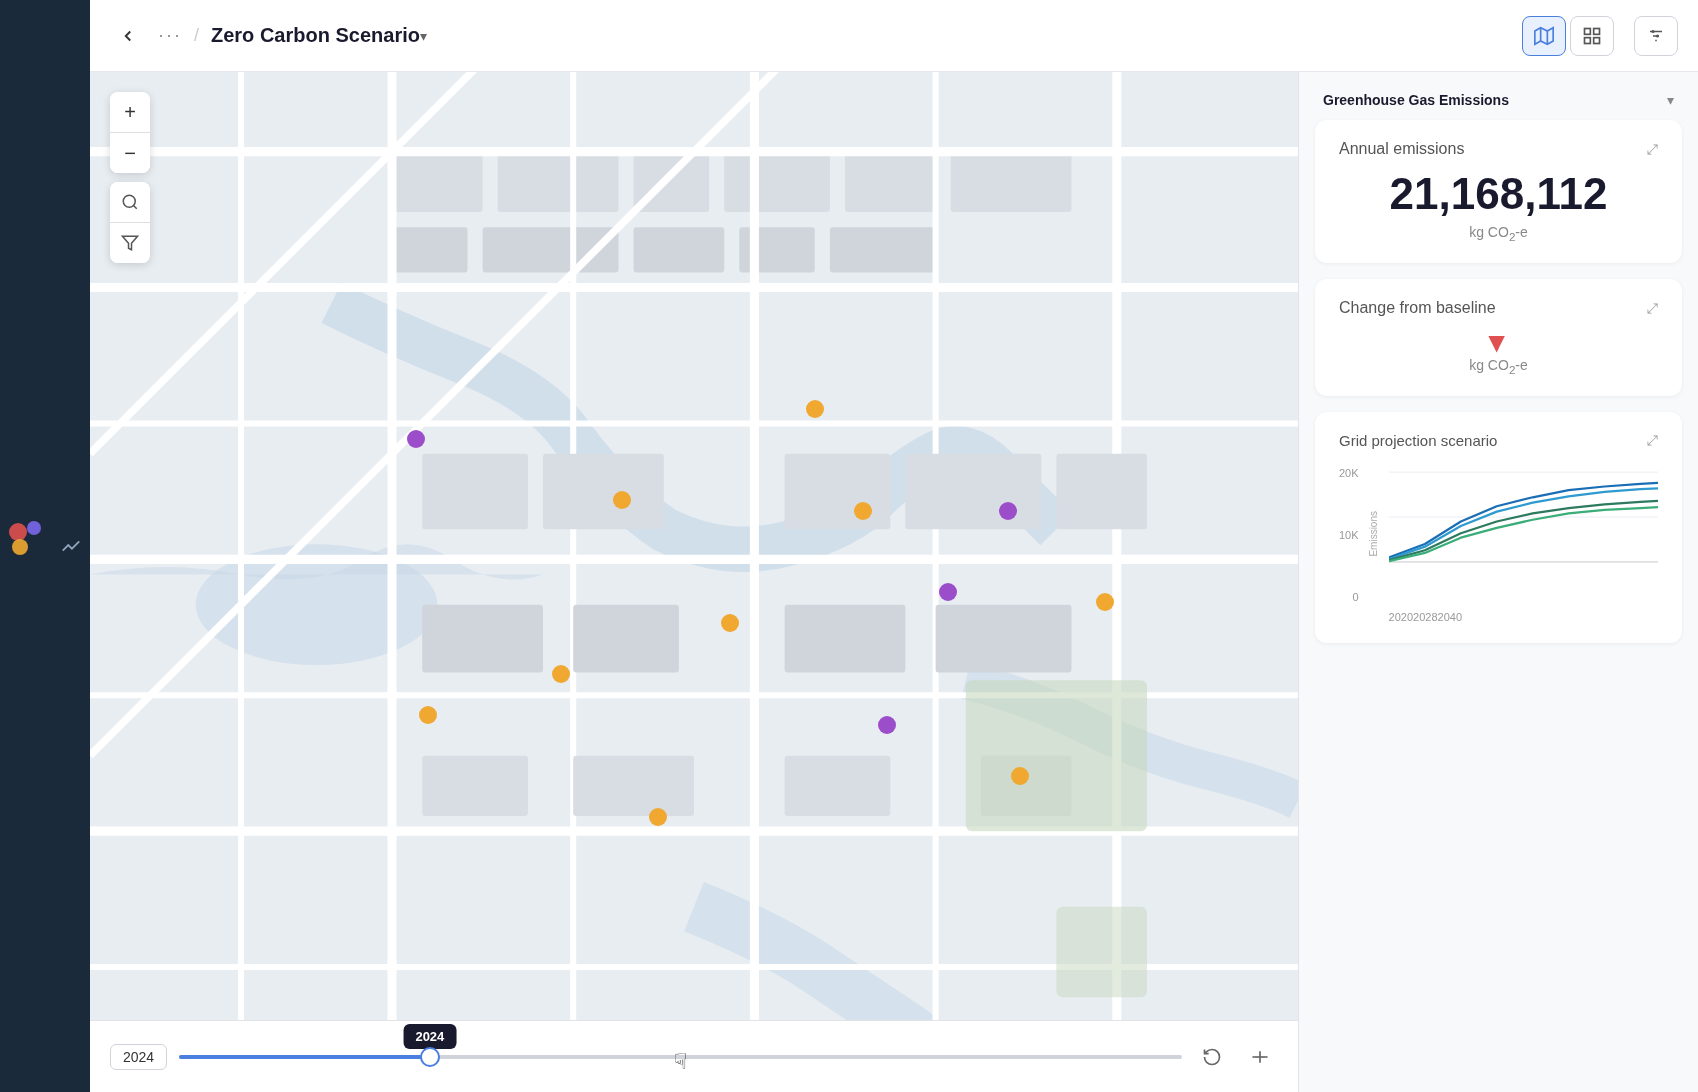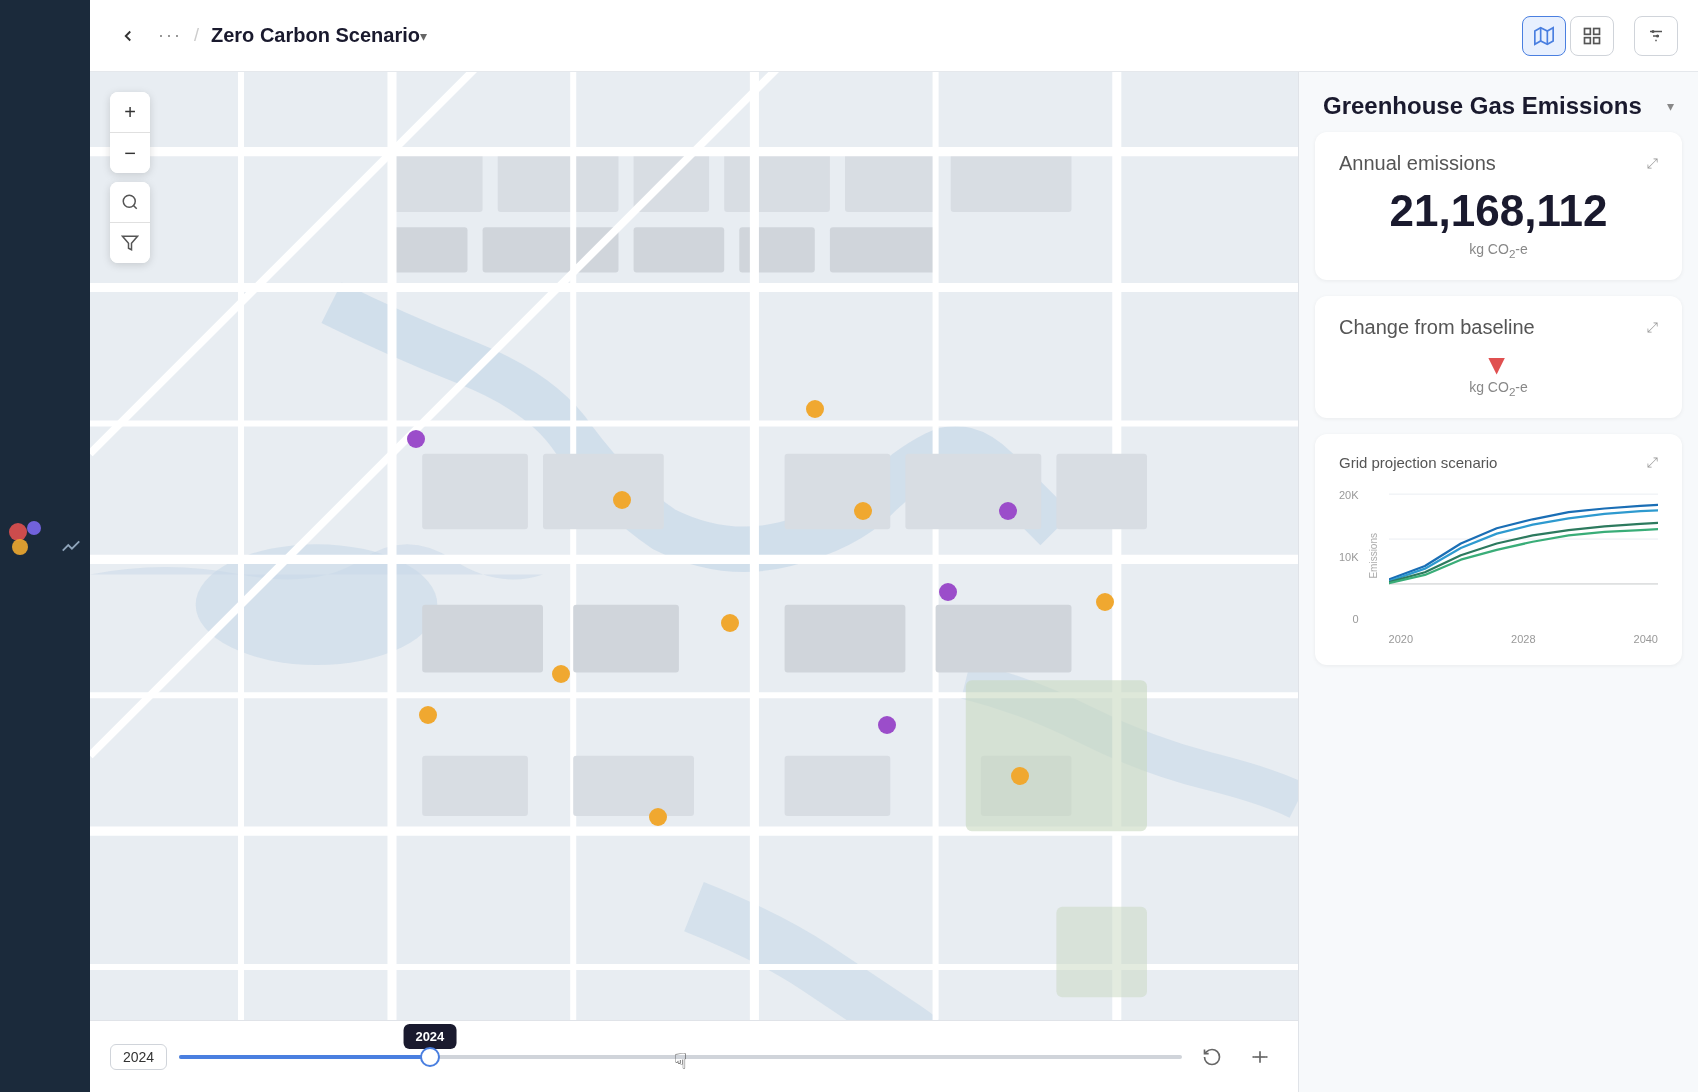--- a/index.html
+++ b/index.html
@@ -334,21 +334,21 @@
       flex-shrink: 0;
     }
     .right-panel-header {
       padding: 20px 24px 12px;
       display: flex;
       align-items: center;
       justify-content: space-between;
       flex-shrink: 0;
     }
     .right-panel-title {
-      font-size: 24px;
+      font-size: 14px;
       font-weight: 600;
       color: #1a1a2e;
     }
     .right-panel-chevron {
       color: #888;
       font-size: 14px;
       cursor: pointer;
     }
 
     
@@ -359,21 +359,21 @@
       padding: 20px 24px;
       box-shadow: 0 1px 4px rgba(0,0,0,0.06);
     }
     .kpi-card-header {
       display: flex;
       align-items: center;
       justify-content: space-between;
       margin-bottom: 12px;
     }
     .kpi-card-title {
-      font-size: 20px;
+      font-size: 16px;
       color: #555;
       font-weight: 400;
     }
     .kpi-expand-icon {
       color: #999;
       font-size: 14px;
       cursor: pointer;
     }
     .kpi-value {
       font-size: 44px;
@@ -700,21 +700,21 @@
 
               <polyline points="0,95 40,80 80,55 120,38 160,28 200,20 240,16 280,13 300,12" fill="none" stroke="#1a6eb5" stroke-width="2.5" stroke-linejoin="round" stroke-linecap="round"></polyline>
 
               <polyline points="0,97 40,83 80,60 120,44 160,34 200,27 240,22 280,19 300,18" fill="none" stroke="#2e9acf" stroke-width="2.5" stroke-linejoin="round" stroke-linecap="round"></polyline>
 
               <polyline points="0,98 40,87 80,68 120,55 160,46 200,40 240,36 280,33 300,32" fill="none" stroke="#2d7a5e" stroke-width="2.5" stroke-linejoin="round" stroke-linecap="round"></polyline>
 
               <polyline points="0,99 40,90 80,73 120,62 160,53 200,46 240,42 280,40 300,39" fill="none" stroke="#3aad78" stroke-width="2.5" stroke-linejoin="round" stroke-linecap="round"></polyline>
             </svg>
             
-            <div style="display:flex; justify-content:space-between; padding: 2px 0 0; font-size:11px; color:#999;">
+            <div style="display:flex; padding: 2px 0 0; font-size:11px; color:#999;">
               <span>2020</span>
               <span>2028</span>
               <span>2040</span>
             </div>
           </div>
         </div>
       </div>
     </div>
 
   </div>

